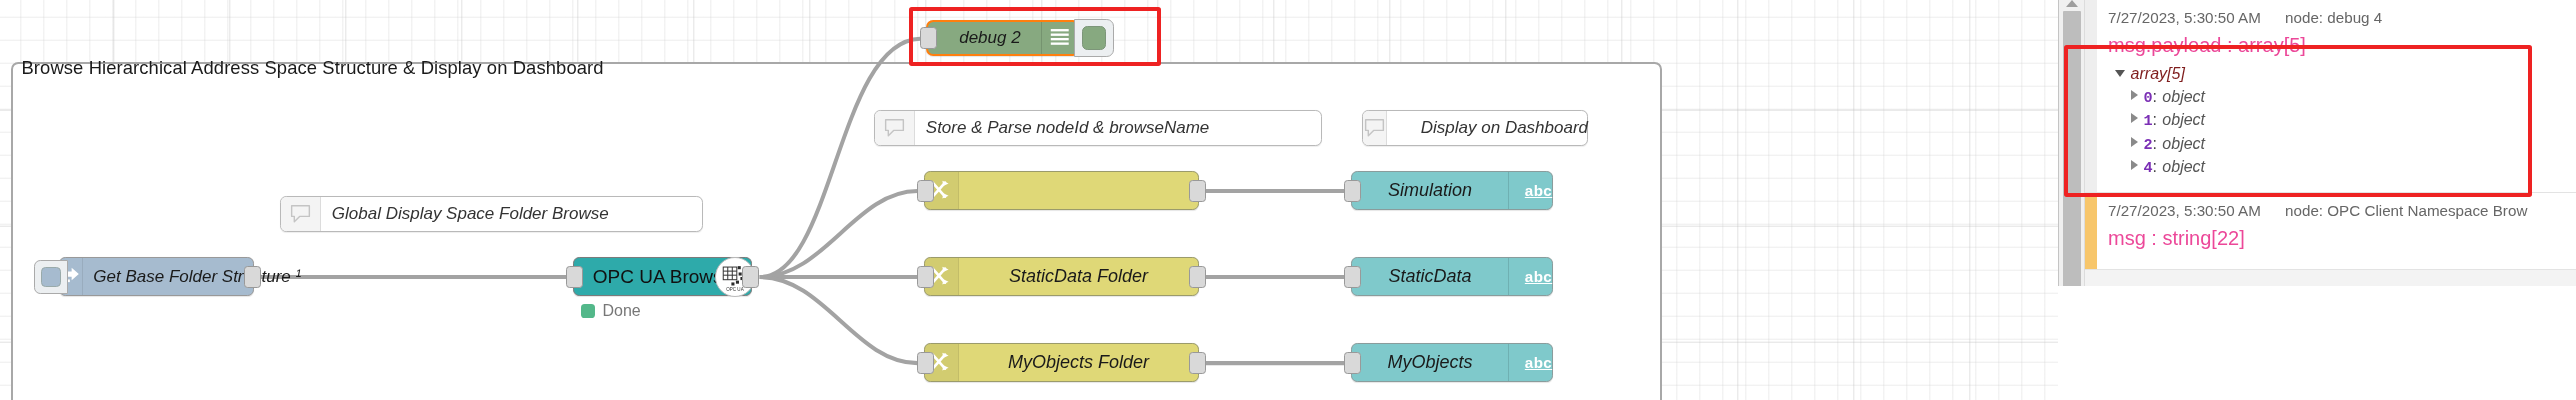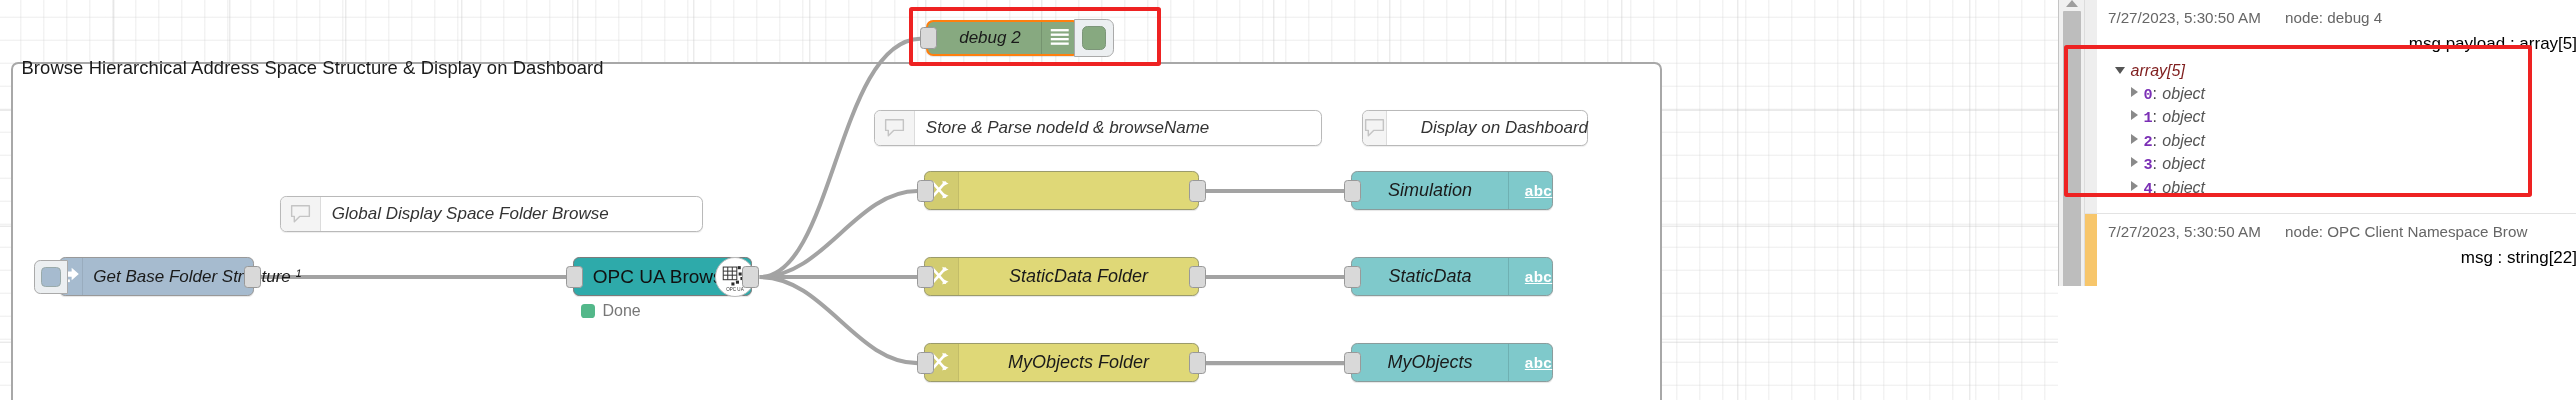--- a/index.html
+++ b/index.html
@@ -172,21 +172,21 @@
   .msg{
     position:relative;background:#ffffff;border-bottom:0.9px solid #e3e3e3;
     padding:9px 0 10.8px 23px;
   }
   .msg .stripe{position:absolute;left:0;top:0;bottom:0;width:11.6px;}
   .msg.msg-a .stripe{background:#eeeeee;}
   .msg.msg-b .stripe{background:#f7c66b;}
   .msg-head{font-size:15.2px;color:#666;white-space:nowrap;margin-bottom:8px;}
   .msg-head .ts{color:#666;}
   .msg-head .nodename{margin-left:20px;color:#666;}
-  .msg-topic{font-size:17px;color:#000000;margin-bottom:8px;white-space:nowrap;text-align:right;}
+  .msg-topic{font-size:20px;color:#ec4899;margin-bottom:8px;white-space:nowrap;}
   .tree-root{font-size:16px;font-style:italic;color:#7f1d1d;margin:0 0 4.5px 7.2px;white-space:nowrap;}
   .tree-row{font-size:16px;margin:0 0 4.5px 23px;white-space:nowrap;font-style:italic;}
   .tree-row .idx{color:#7b2fb5;font-family:"Liberation Mono",monospace;font-style:normal;font-weight:bold;font-size:15.2px;}
   .tree-row .colon{color:#444;font-style:normal;}
   .tree-row .typ{color:#555;margin-left:5.4px;}
   .caret{display:inline-block;width:0;height:0;margin-right:5.4px;vertical-align:1.8px;}
   .caret.right{border-top:5.4px solid transparent;border-bottom:5.4px solid transparent;border-left:7.2px solid #8a8a8a;}
   .caret.down{border-left:5.4px solid transparent;border-right:5.4px solid transparent;border-top:7.2px solid #555;vertical-align:1.8px;}
 </style>
 </head>
@@ -405,23 +405,20 @@
         <div class="tree-row">
           <span class="caret right"></span><span class="idx">0</span><span class="colon">:</span><span class="typ">object</span>
         </div>
         <div class="tree-row">
           <span class="caret right"></span><span class="idx">1</span><span class="colon">:</span><span class="typ">object</span>
         </div>
         <div class="tree-row">
           <span class="caret right"></span><span class="idx">2</span><span class="colon">:</span><span class="typ">object</span>
         </div>
         <div class="tree-row">
-          <span class="caret right"></span><span class="idx">3</span><span class="colon">:</span><span class="typ">object</span>
-        </div>
-        <div class="tree-row">
           <span class="caret right"></span><span class="idx">4</span><span class="colon">:</span><span class="typ">object</span>
         </div>
       </div>
 
       <div class="msg msg-b">
         <div class="stripe"></div>
         <div class="msg-head">
           <span class="ts">7/27/2023, 5:30:50 AM</span>
           <span class="nodename">node: OPC Client Namespace Brow</span>
         </div>

